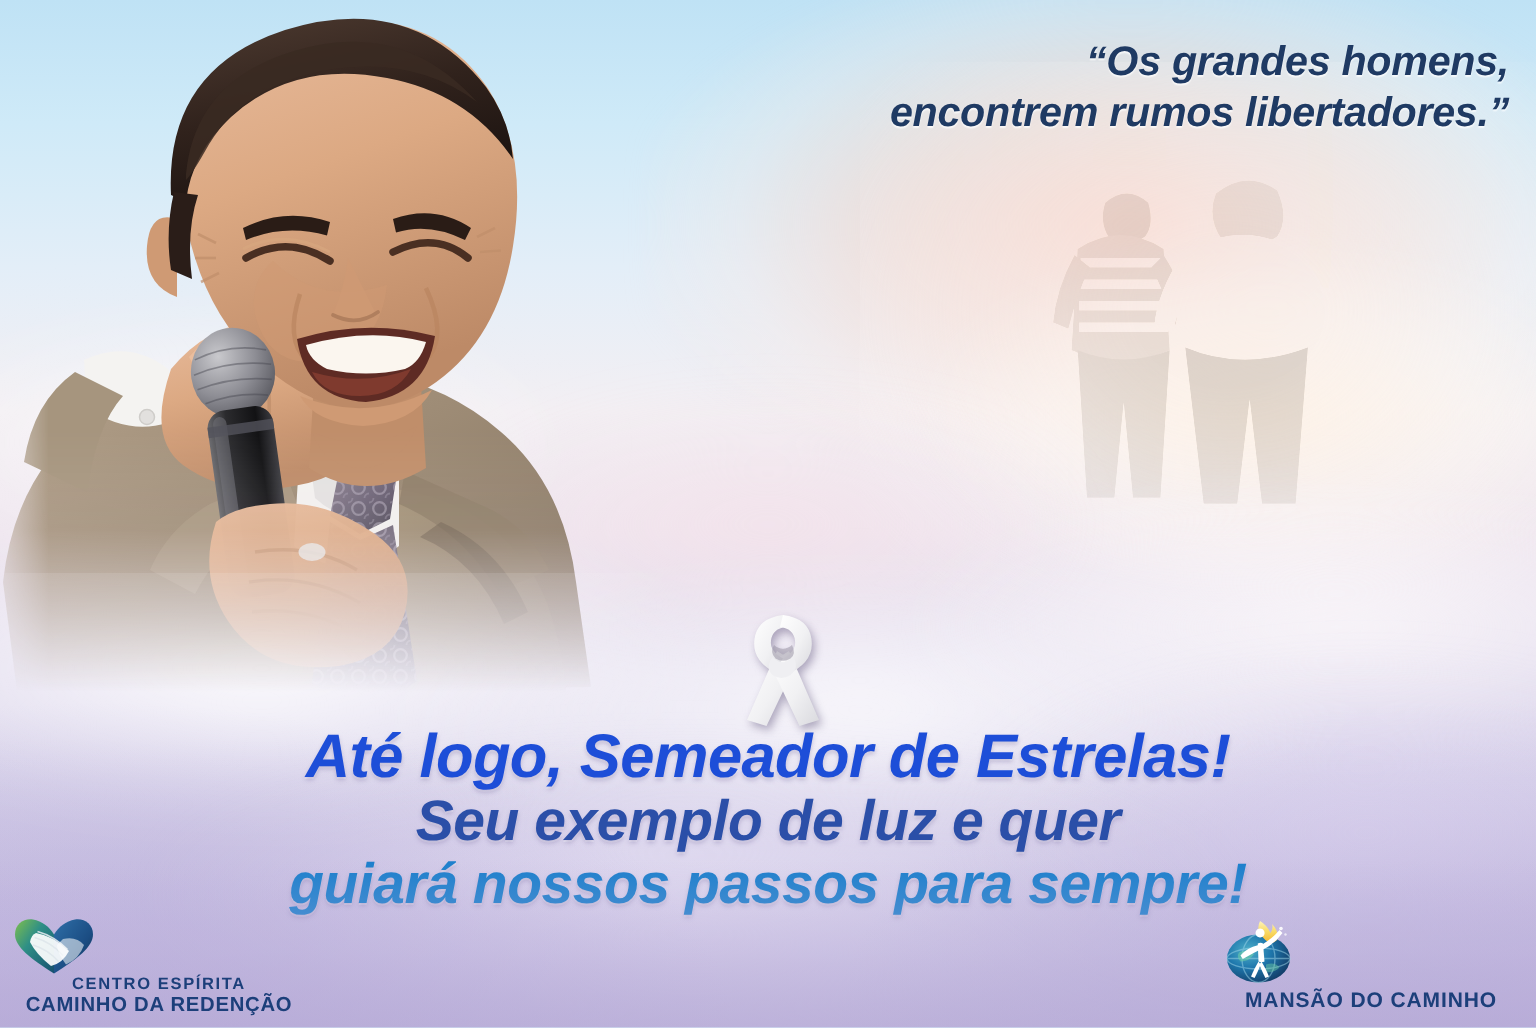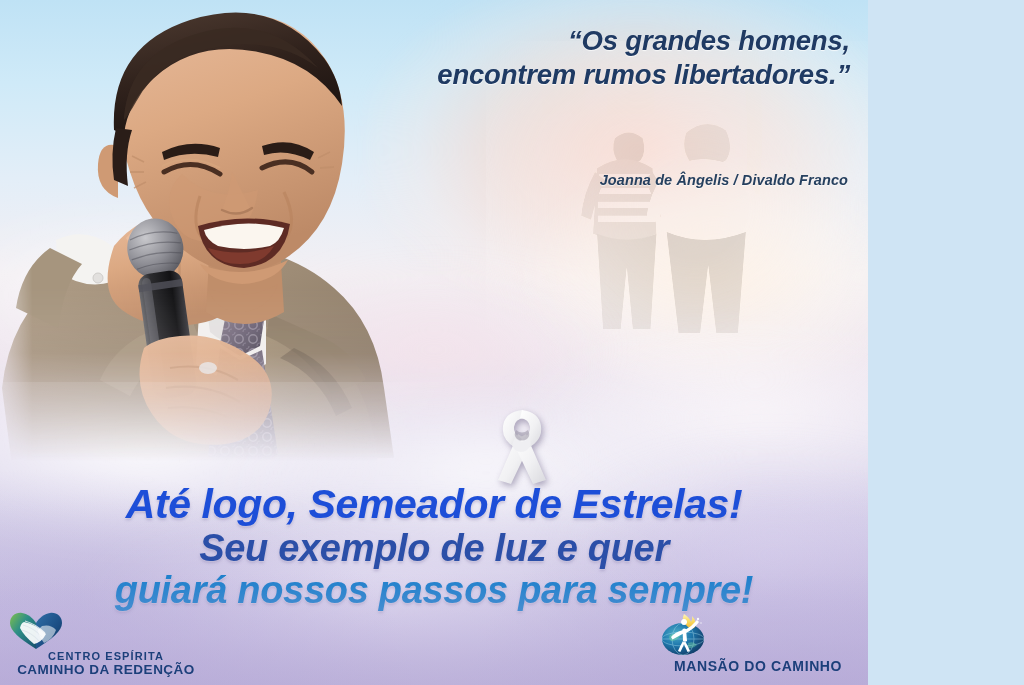--- a/index.html
+++ b/index.html
@@ -5,21 +5,21 @@
 <style>
   * { margin:0; padding:0; box-sizing:border-box; }
   html,body{
     width:1024px; height:685px; overflow:hidden;
     background:#cfe4f4;
     font-family:"Liberation Sans", sans-serif;
   }
 
   .poster{
     position:relative;
-    width:868px; height:685px;
+    width:1024px; height:685px;
     overflow:hidden;
     isolation:isolate;
   }
 
   
   .bg-sky{
     position:absolute; inset:0;
     background:
       linear-gradient(to bottom,
         #bfe2f5 0%,
@@ -412,21 +412,20 @@
       <ellipse cx="214" cy="372" rx="9" ry="6" fill="#e6e4e2" opacity=".85"></ellipse>
 
       <rect x="0" y="386" width="480" height="84" fill="#ffffff" opacity=".12"></rect>
     </svg>
   </div>
 
   <div class="quote">
     <span class="ln">“Os grandes homens,</span>
     <span class="ln">encontrem rumos libertadores.”</span>
   </div>
-  <div class="quote-author">Joanna de Ângelis / Divaldo Franco</div>
 
   <div class="ribbon">
     <svg viewBox="0 0 62 78" aria-hidden="true">
       <defs>
         <linearGradient id="rib" x1="0" y1="0" x2="1" y2="1">
           <stop offset="0%" stop-color="#ffffff"></stop>
           <stop offset="55%" stop-color="#f1f1f3"></stop>
           <stop offset="100%" stop-color="#d9d9de"></stop>
         </linearGradient>
       </defs>

